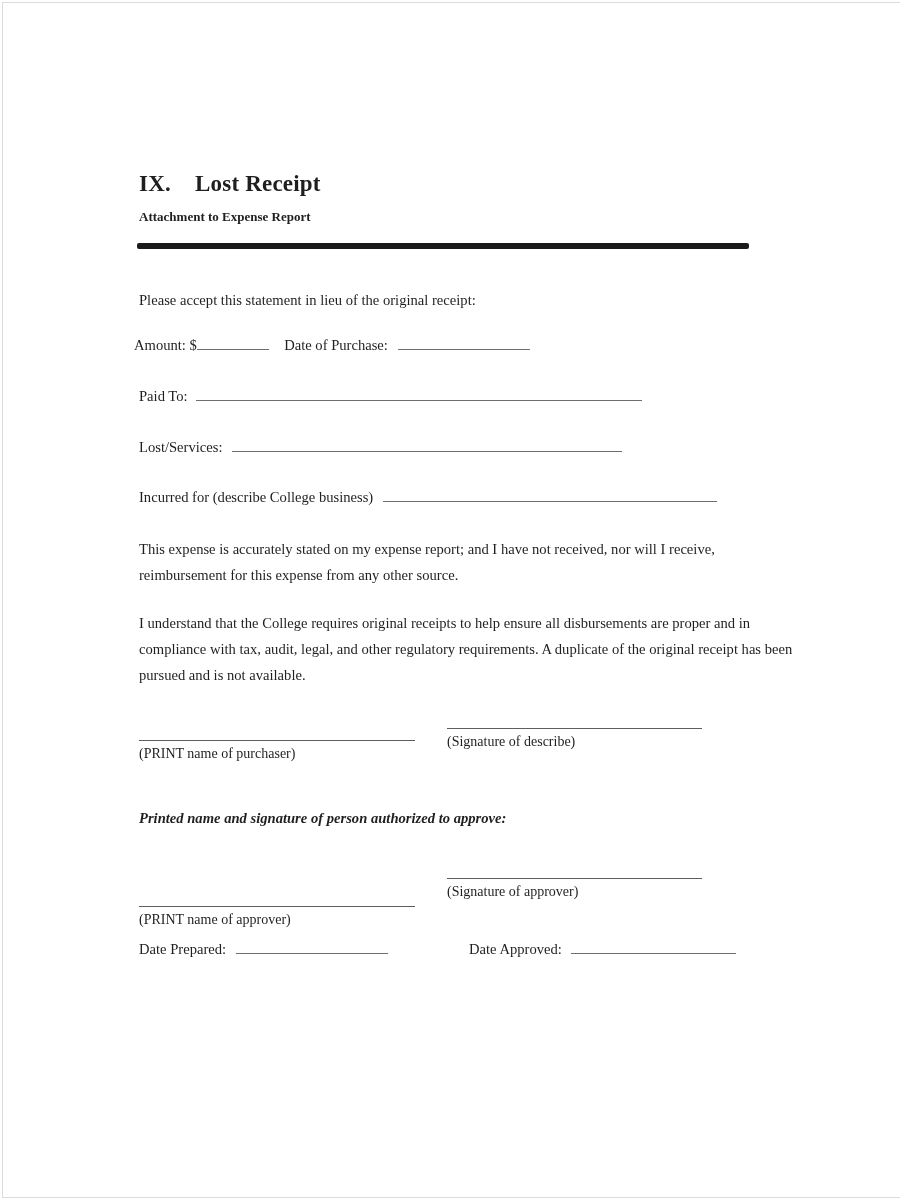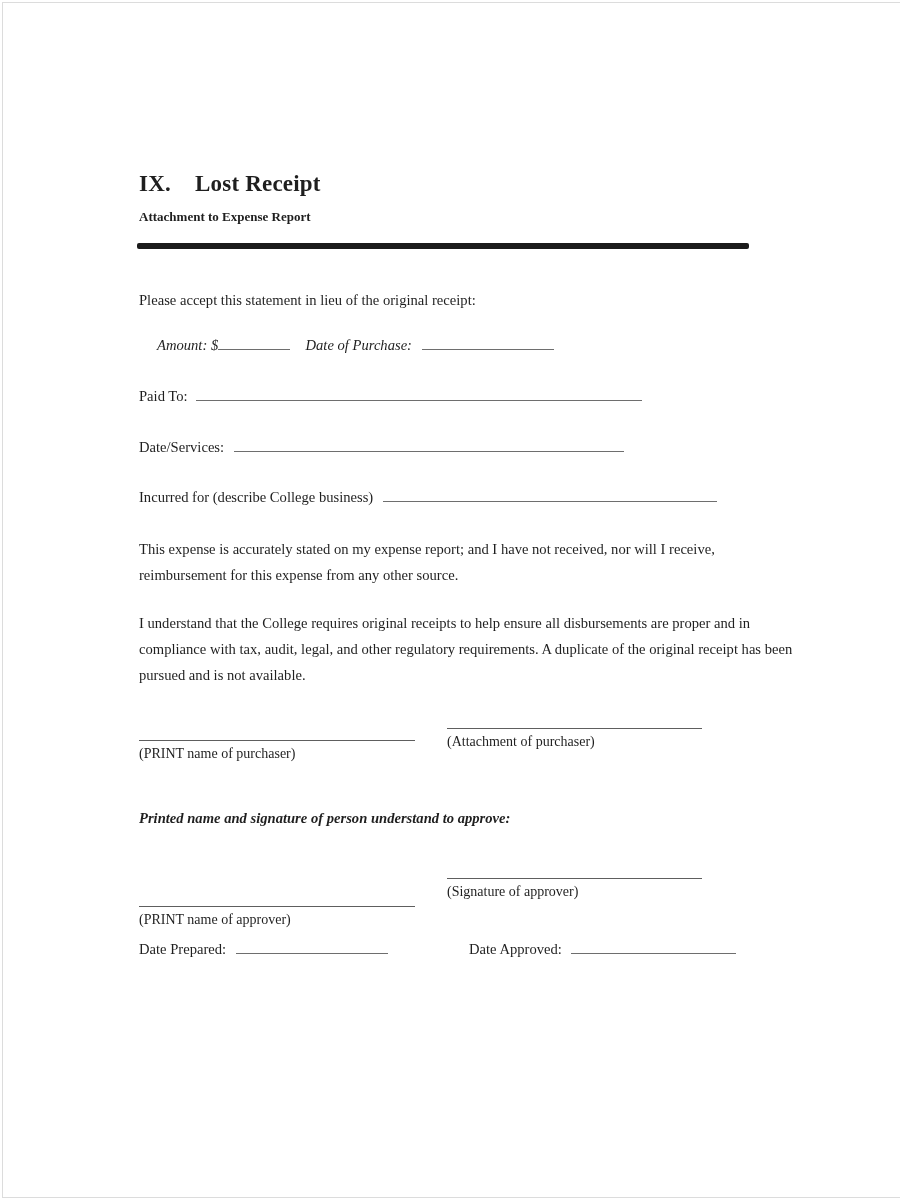--- a/index.html
+++ b/index.html
@@ -53,21 +53,21 @@
   .intro-line { left: 139px; top: 287px; white-space: nowrap; }
 
   .field-row { white-space: nowrap; font-size: 14.6px; }
   .blank {
     display: inline-block;
     height: 13px;
     border-bottom: 1.4px solid #6e6e6e;
     vertical-align: baseline;
   }
 
-  .row-amount   { left: 157px; top: 336px; font-style: italic; }
+  .row-amount   { left: 134px; top: 336px; }
   .row-paidto   { left: 139px; top: 387px; }
   .row-goods    { left: 139px; top: 438px; }
   .row-incurred { left: 139px; top: 488px; }
 
   .para1 { left: 139px; top: 536px; width: 648px; }
   .para2 { left: 139px; top: 610px; width: 668px; }
 
   .sig-col { position: absolute; }
   .sig-col .sig-line {
     border-top: 1.4px solid #5e5e5e;
@@ -115,44 +115,44 @@
     <span>Date of Purchase:</span>
     <span class="blank" style="width:132px;margin-left:6px;"></span>
   </div>
 
   <div class="abs field-row row-paidto">
     <span>Paid To:</span>
     <span class="blank" style="width:446px;margin-left:5px;"></span>
   </div>
 
   <div class="abs field-row row-goods">
-    <span>Date/Services:</span>
+    <span>Lost/Services:</span>
     <span class="blank" style="width:390px;margin-left:6px;"></span>
   </div>
 
   <div class="abs field-row row-incurred">
     <span>Incurred for (describe College business)</span>
     <span class="blank" style="width:334px;margin-left:6px;"></span>
   </div>
 
   <div class="abs body-text para2">I understand that the College requires original receipts to help ensure all disbursements are proper and in compliance with tax, audit, legal, and other regulatory requirements.  A duplicate of the original receipt has been pursued and is not available.</div>
   <div class="abs body-text para1">This expense is accurately stated on my expense report; and I have not received, nor will I receive, reimbursement for this expense from any other source.</div>
 
   <div class="sig-row-1">
     <div class="sig-col col-left">
       <div class="sig-line"></div>
       <div class="sig-label">(PRINT name of purchaser)</div>
     </div>
     <div class="sig-col col-right">
       <div class="sig-line"></div>
-      <div class="sig-label">(Attachment of purchaser)</div>
+      <div class="sig-label">(Signature of describe)</div>
     </div>
   </div>
 
-  <div class="abs approver-heading">Printed name and signature of person understand to approve:</div>
+  <div class="abs approver-heading">Printed name and signature of person authorized to approve:</div>
 
   <div class="sig-row-2">
     <div class="sig-col col-left">
       <div class="sig-line"></div>
       <div class="sig-label">(PRINT name of approver)</div>
     </div>
     <div class="sig-col col-right">
       <div class="sig-line"></div>
       <div class="sig-label">(Signature of approver)</div>
     </div>

